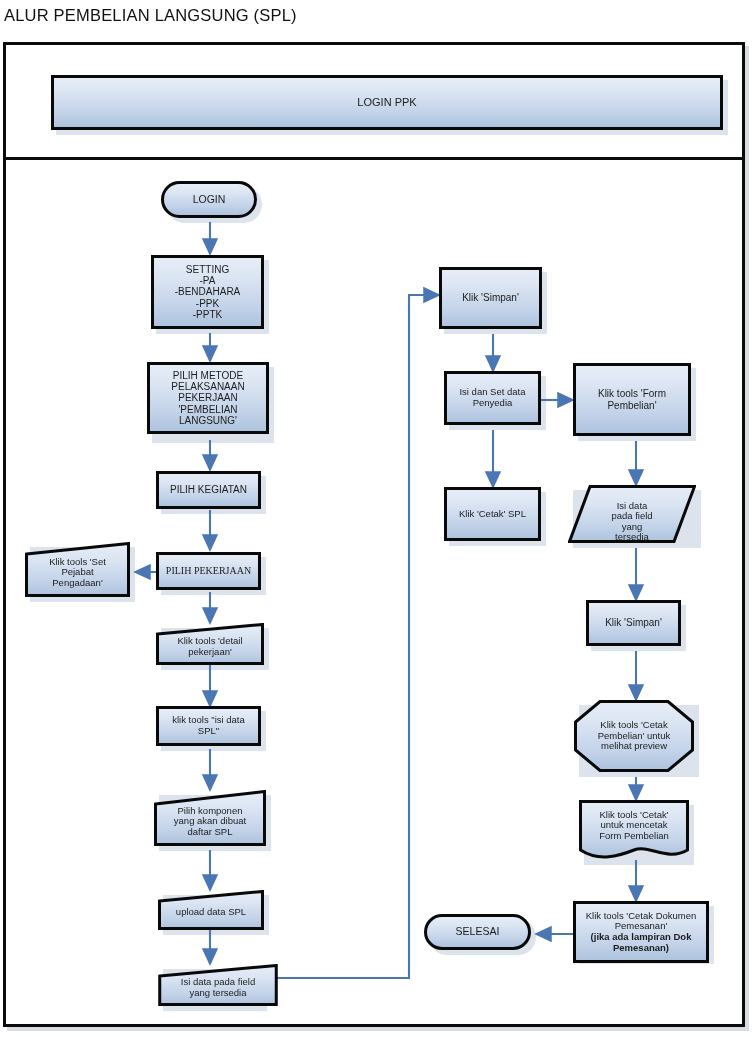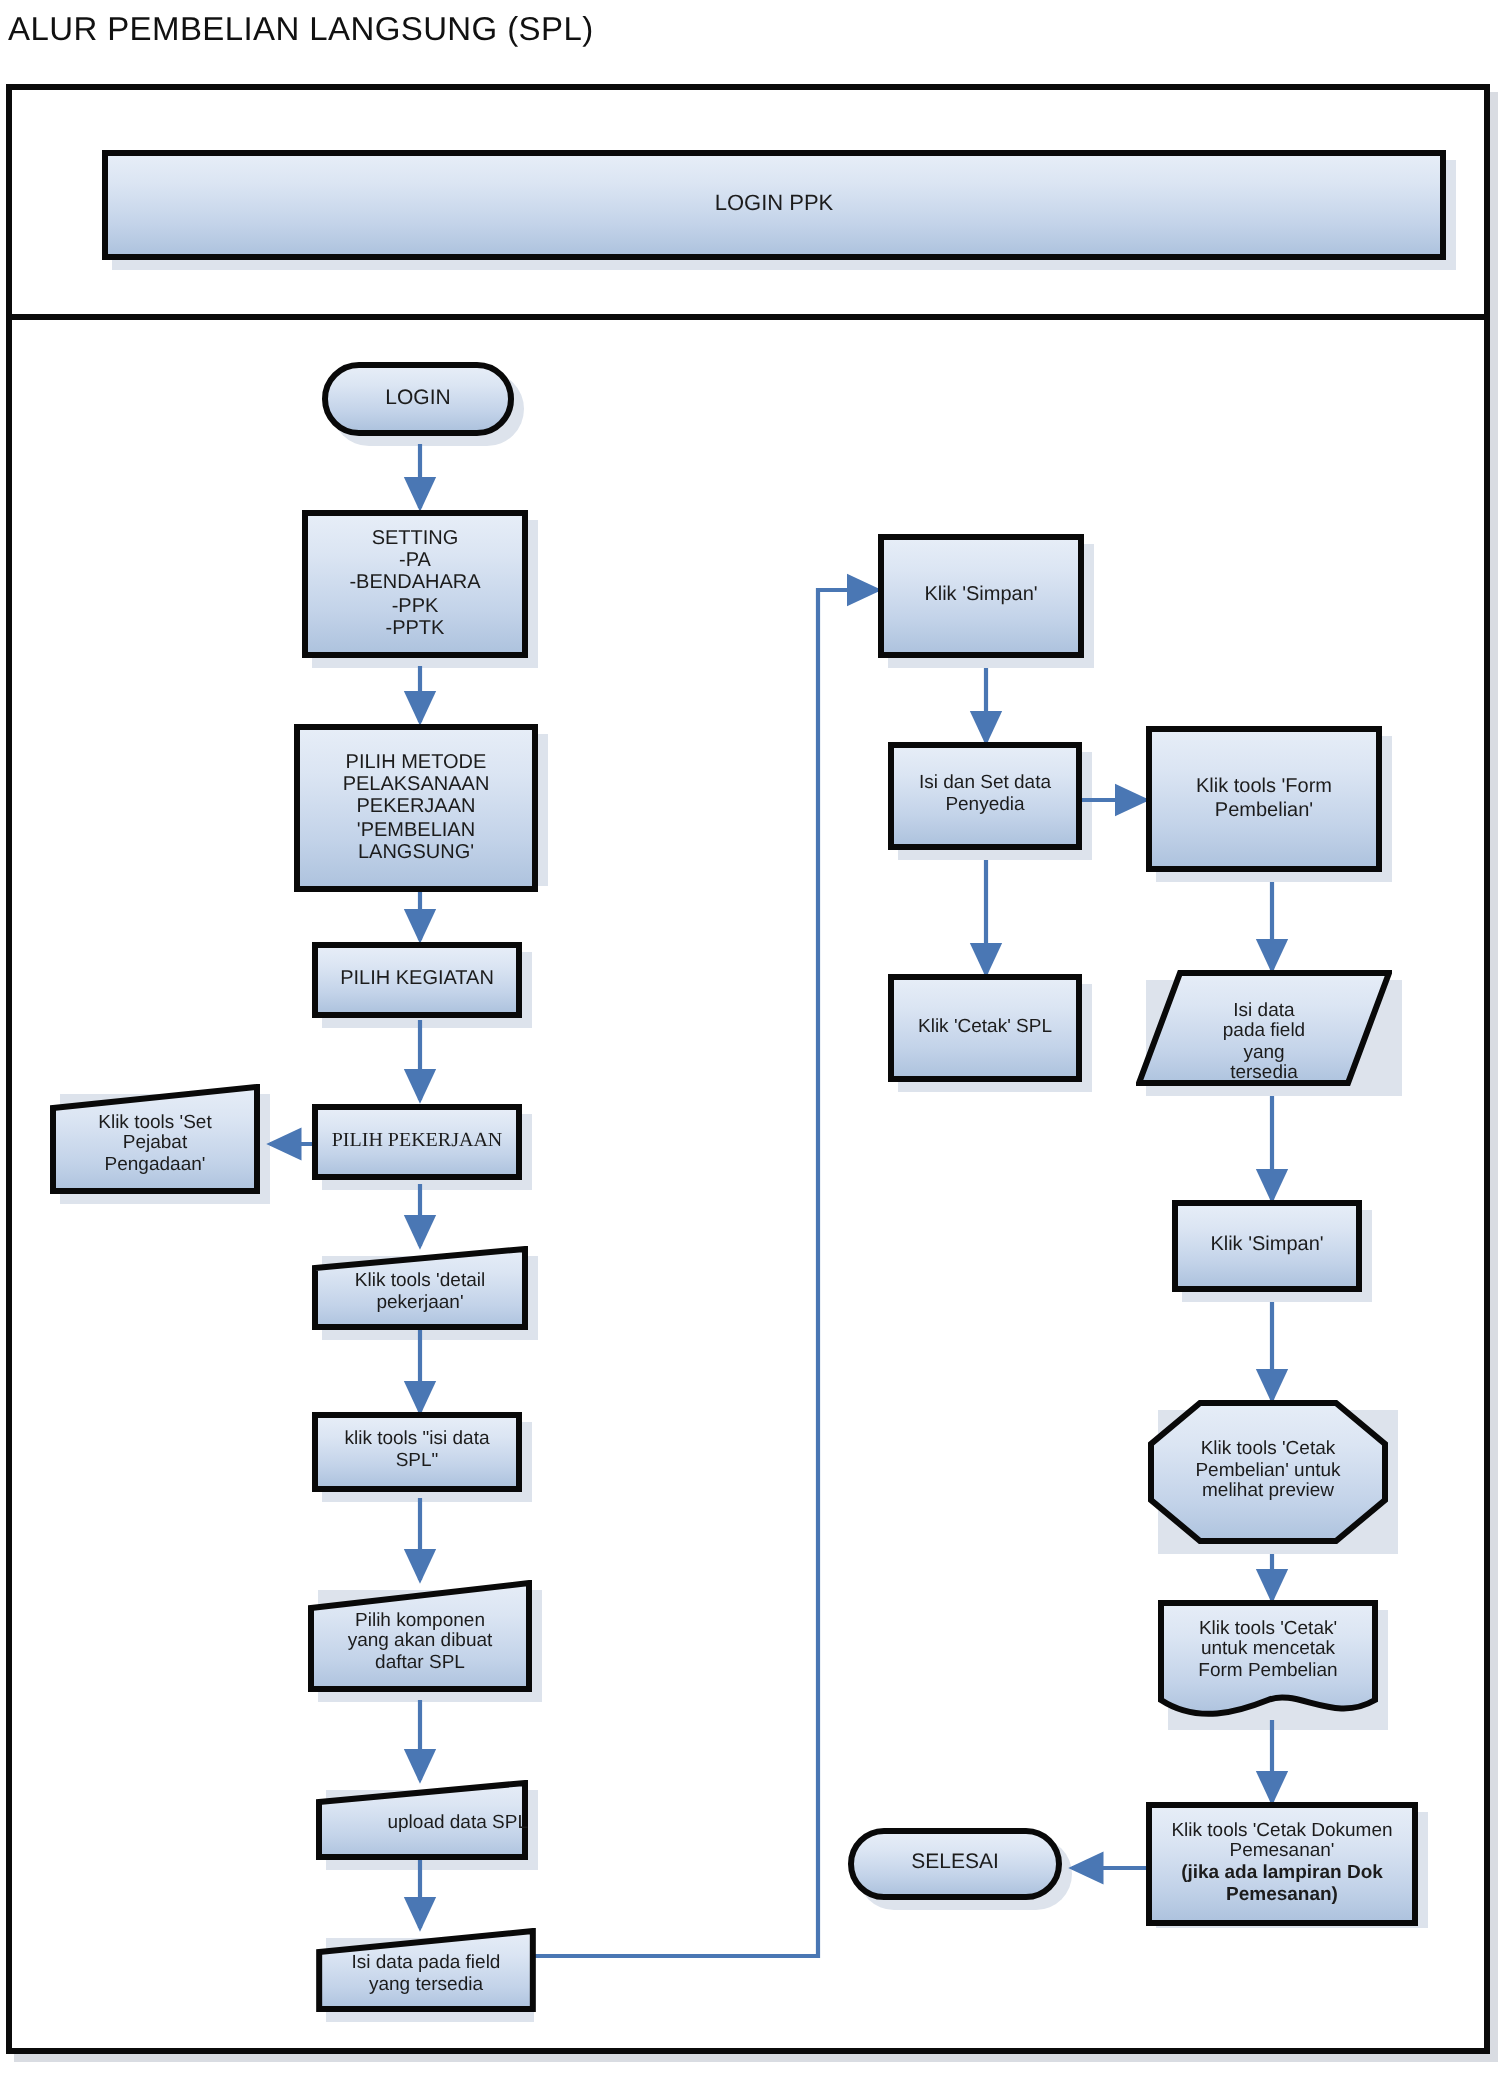--- a/index.html
+++ b/index.html
@@ -114,21 +114,21 @@
   <div class="node stadium" style="left:150px;top:181px;width:96px;height:37px;font-size:10.5px;">
     <span class="txt">LOGIN</span>
   </div>
 
   <div class="shadow" style="left:145px;top:260px;width:113px;height:74px;"></div>
   <div class="node rect" style="left:140px;top:255px;width:113px;height:74px;font-size:10px;">
     <span class="txt">SETTING<br>-PA<br>-BENDAHARA<br>-PPK<br>-PPTK</span>
   </div>
 
   <div class="shadow" style="left:141px;top:367px;width:122px;height:76px;"></div>
-  <div class="node rect" style="left:136px;top:362px;width:122px;height:84px;font-size:10px;">
+  <div class="node rect" style="left:136px;top:362px;width:122px;height:72px;font-size:10px;">
     <span class="txt">PILIH METODE<br>PELAKSANAAN<br>PEKERJAAN<br>'PEMBELIAN<br>LANGSUNG'</span>
   </div>
 
   <div class="shadow" style="left:150px;top:476px;width:105px;height:38px;"></div>
   <div class="node rect" style="left:145px;top:471px;width:105px;height:38px;font-size:10px;">
     <span class="txt">PILIH KEGIATAN</span>
   </div>
 
   <div class="shadow" style="left:150px;top:557px;width:105px;height:38px;"></div>
   <div class="node rect" style="left:145px;top:552px;width:105px;height:38px;font-size:10px;font-family:Liberation Serif, serif;">
@@ -182,37 +182,37 @@
             <stop offset="30%" stop-color="#dbe5f3"></stop>
           <stop offset="72%" stop-color="#c3d3e9"></stop>
             <stop offset="100%" stop-color="#aec3de"></stop>
         </linearGradient>
       </defs>
     </svg>
     <span class="txt" style="padding-top:7px;">Pilih komponen<br>yang akan dibuat<br>daftar SPL</span>
   </div>
 
   <div class="shadow" style="left:152px;top:895px;width:106px;height:40px;"></div>
-  <div class="node poly" style="left:147px;top:890px;width:106px;height:40px;font-size:9.5px;display:flex;align-items:center;justify-content:center;text-align:right;">
+  <div class="node poly" style="left:147px;top:890px;width:106px;height:40px;font-size:9.5px;display:flex;align-items:center;justify-content:center;">
     <svg viewBox="0 0 106 40" preserveAspectRatio="none">
       <polygon points="1.5,11 104.5,1.5 104.5,38.5 1.5,38.5" fill="url(#gradD)" stroke="#090909" stroke-width="3" vector-effect="non-scaling-stroke"></polygon>
       <defs>
         <linearGradient id="gradD" x1="0" y1="0" x2="0" y2="1">
           <stop offset="0%" stop-color="#e6edf7"></stop>
             <stop offset="30%" stop-color="#dbe5f3"></stop>
           <stop offset="72%" stop-color="#c3d3e9"></stop>
             <stop offset="100%" stop-color="#aec3de"></stop>
         </linearGradient>
       </defs>
     </svg>
     <span class="txt" style="padding-top:5px;">upload data SPL</span>
   </div>
 
   <div class="shadow" style="left:152px;top:969px;width:104px;height:42px;"></div>
-  <div class="node poly" style="left:147px;top:964px;width:110px;height:42px;font-size:9.5px;display:flex;align-items:center;justify-content:flex-end;">
+  <div class="node poly" style="left:147px;top:964px;width:120px;height:42px;font-size:9.5px;display:flex;align-items:center;justify-content:flex-end;">
     <svg viewBox="0 0 104 42" preserveAspectRatio="none">
       <polygon points="1.5,12 102.5,1.5 102.5,40.5 1.5,40.5" fill="url(#gradE)" stroke="#090909" stroke-width="3" vector-effect="non-scaling-stroke"></polygon>
       <defs>
         <linearGradient id="gradE" x1="0" y1="0" x2="0" y2="1">
           <stop offset="0%" stop-color="#e6edf7"></stop>
             <stop offset="30%" stop-color="#dbe5f3"></stop>
           <stop offset="72%" stop-color="#c3d3e9"></stop>
             <stop offset="100%" stop-color="#aec3de"></stop>
         </linearGradient>
       </defs>

